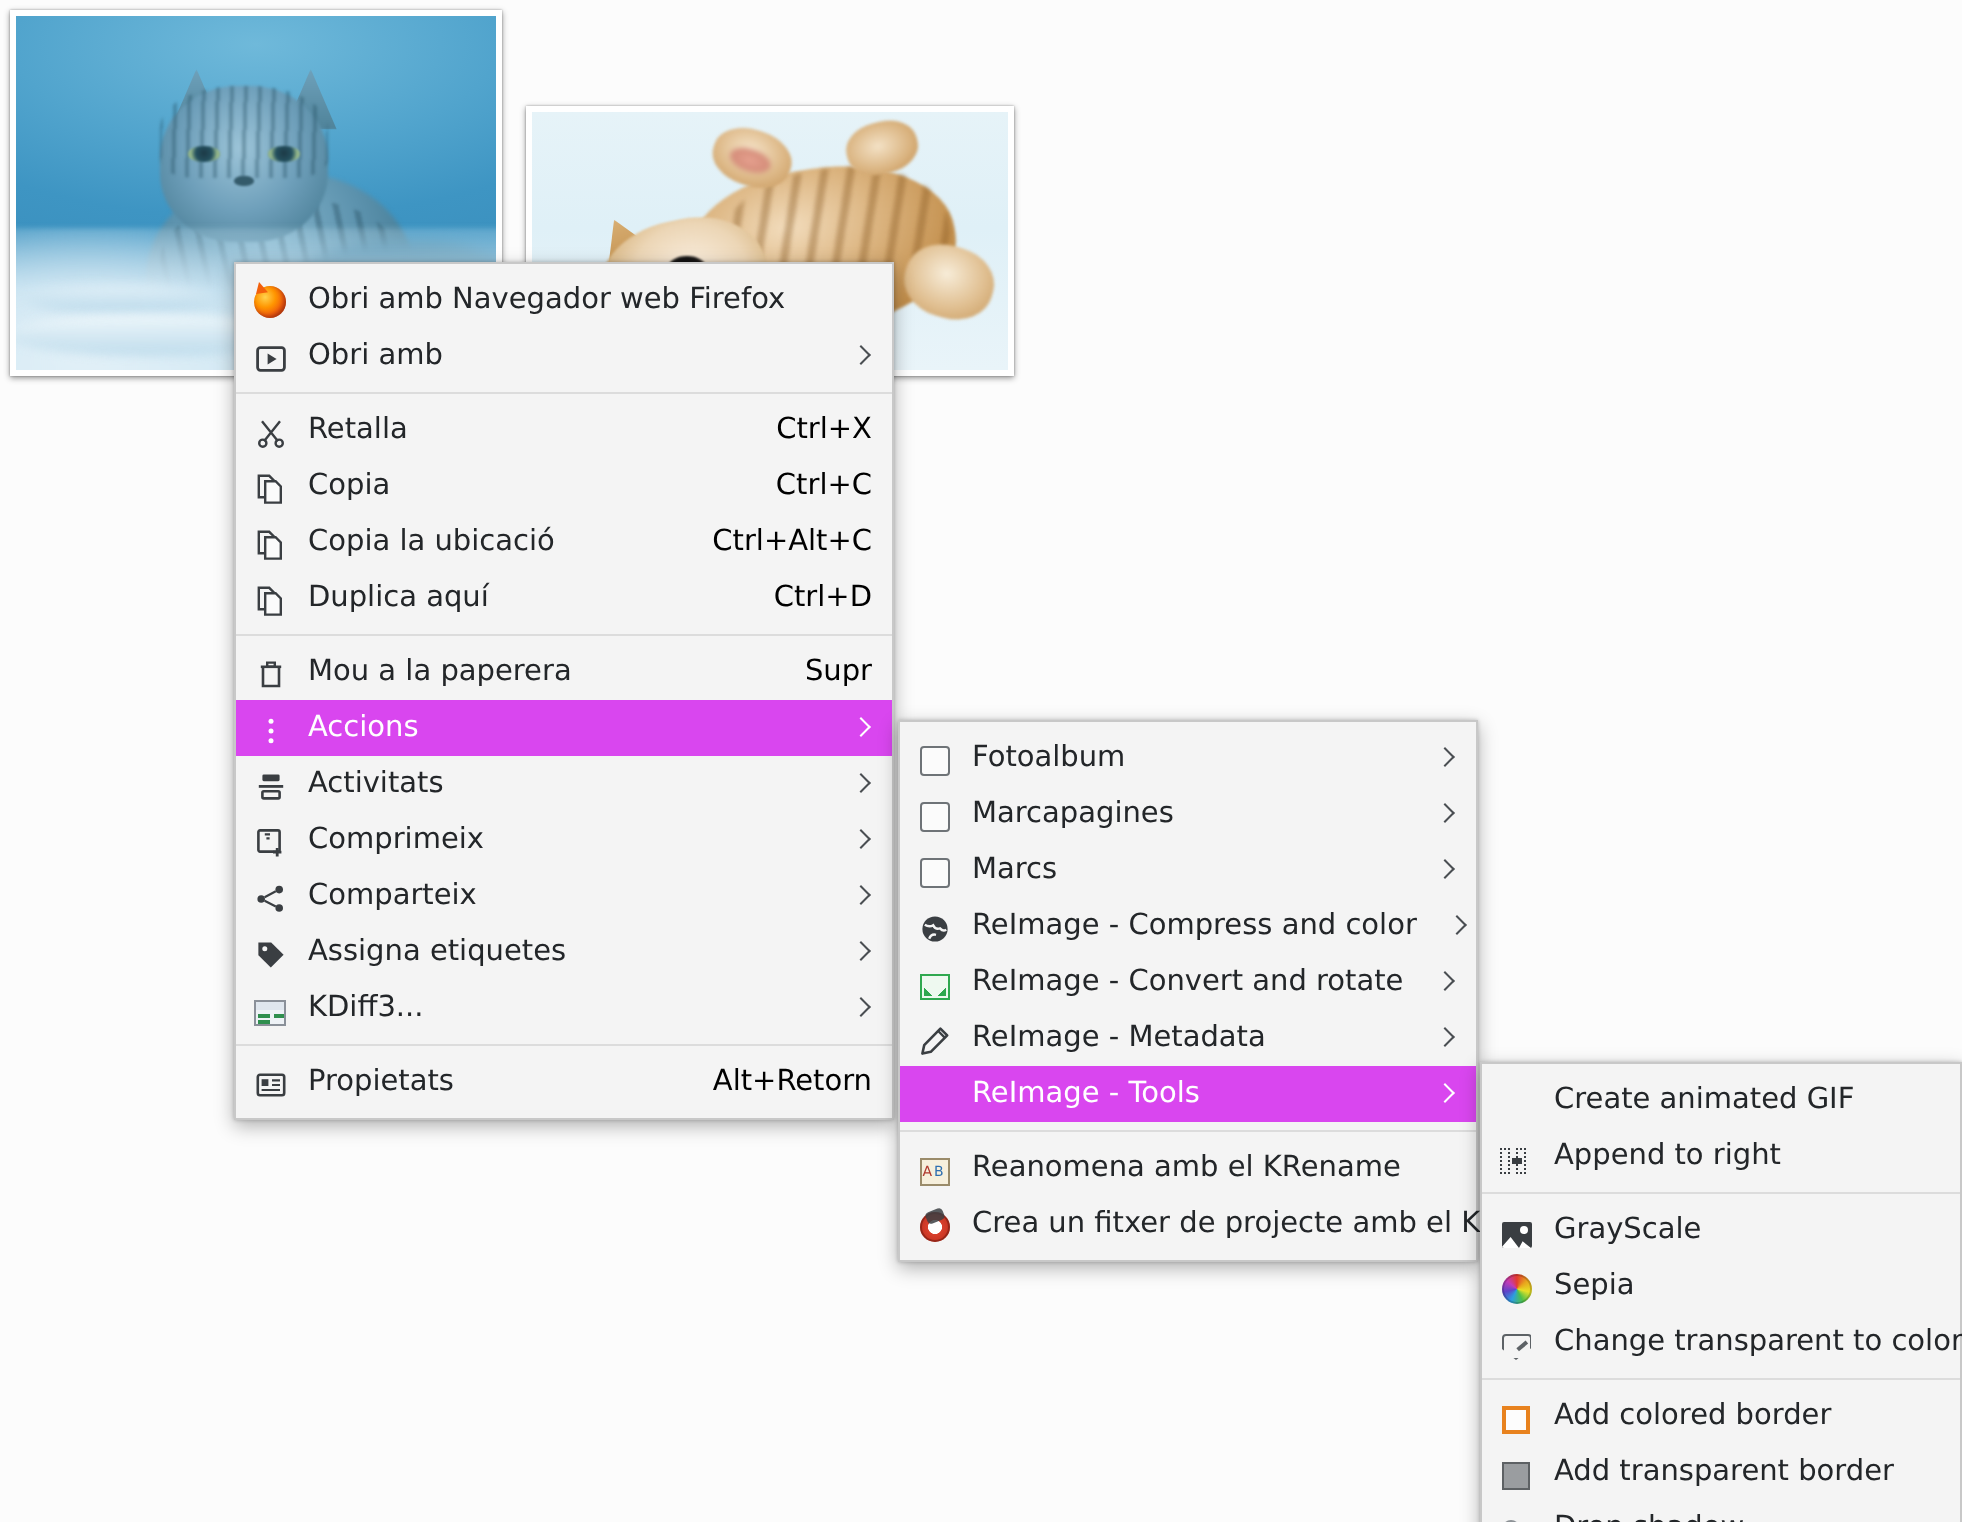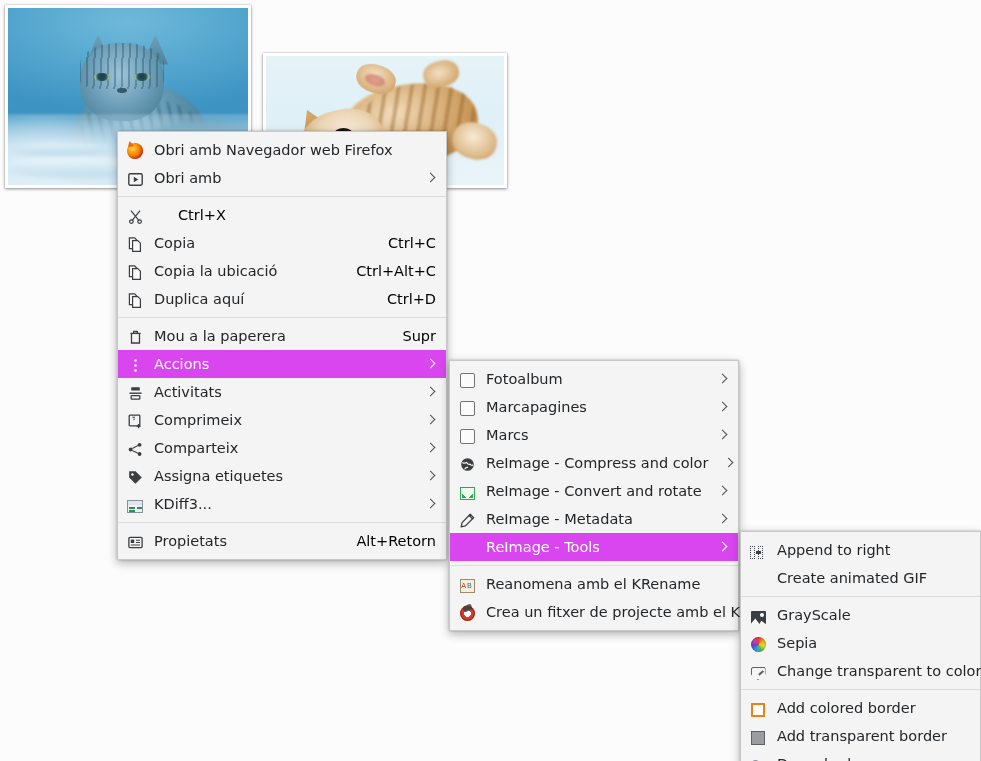--- a/index.html
+++ b/index.html
@@ -399,20 +399,21 @@
     <div class="sep"></div>
 
     <div class="mi">
       <span class="ic">
         <svg width="15" height="15" viewBox="0 0 15 15">
             <path d="M3 1.6 L11 11.6 M12 1.6 L4 11.6" stroke="#3a3e42" stroke-width="1.2" fill="none"></path>
             <circle cx="3.4" cy="12.6" r="1.8" fill="none" stroke="#3a3e42" stroke-width="1.2"></circle>
             <circle cx="11.6" cy="12.6" r="1.8" fill="none" stroke="#3a3e42" stroke-width="1.2"></circle>
           </svg>
       </span>
+      <span class="lbl">Retalla</span>
       <span class="shortcut">Ctrl+X</span>
     </div>
 
     <div class="mi">
       <span class="ic">
         <svg width="15" height="15" viewBox="0 0 15 15">
             <path d="M1.4 0.9 h5.2 l2.6 2.6 v8.1 h-7.8 z" fill="none" stroke="#3a3e42" stroke-width="1.2"></path>
             <path d="M4.6 3.6 h5.2 l2.6 2.6 v8.1 h-7.8 z" fill="#fbfbfb" stroke="#3a3e42" stroke-width="1.2"></path>
           </svg>
       </span>
@@ -616,34 +617,34 @@
       <span class="ic">
           <span class="k3b-ic"></span>
         </span>
       <span class="lbl">Crea un fitxer de projecte amb el K3b</span>
     </div>
   </div>
 
   <div class="menu" id="menu-tools">
 
     <div class="mi">
+      <span class="ic"></span>
+      <span class="lbl">Create animated GIF</span>
+    </div>
+
+    <div class="mi">
       <span class="ic">
           <span class="append-ic">
             <span class="a"></span>
             <span class="b"></span>
           </span>
         </span>
       <span class="lbl">Append to right</span>
     </div>
 
-    <div class="mi">
-      <span class="ic"></span>
-      <span class="lbl">Create animated GIF</span>
-    </div>
-
     <div class="sep"></div>
 
     <div class="mi">
       <span class="ic">
           <span class="gray-pic-ic"></span>
         </span>
       <span class="lbl">GrayScale</span>
     </div>
 
     <div class="mi">

